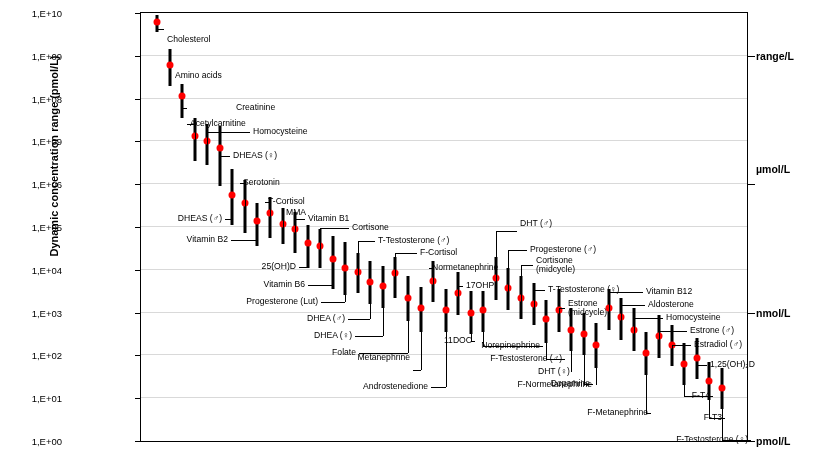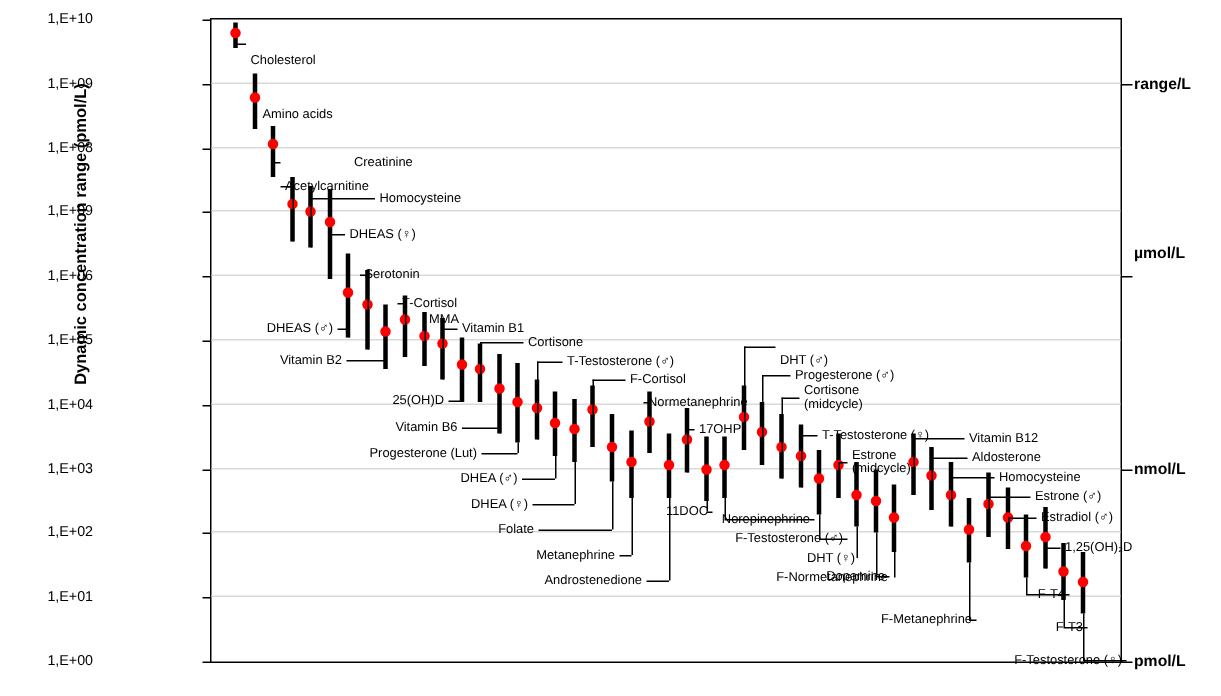--- a/index.html
+++ b/index.html
@@ -250,21 +250,21 @@
     <div class="anno l" style="left: 420px; top: 253px;">F-Cortisol</div>
     <div class="leader" style="left: 395.45px; top: 253px; width: 21.55px; height: 1px;"></div>
     <div class="leader" style="left: 395.45px; top: 253px; width: 1px; height: 44.62px;"></div>
     <div class="bar" style="left: 408px; top: 276.22px; height: 44.94px;"></div>
     <div class="dot" style="left: 408px; top: 297.62px;"></div>
     <div class="anno r" style="left: 356px; top: 353px;">Folate</div>
     <div class="leader" style="left: 359px; top: 353px; width: 49px; height: 1px;"></div>
     <div class="leader" style="left: 408px; top: 321.16px; width: 1px; height: 31.84px;"></div>
     <div class="bar" style="left: 420.55px; top: 286.92px; height: 44.94px;"></div>
     <div class="dot" style="left: 420.55px; top: 308.32px;"></div>
-    <div class="anno r" style="left: 410px; top: 370px; text-align: center;">Metanephrine</div>
+    <div class="anno r" style="left: 410px; top: 358px; text-align: center;">Metanephrine</div>
     <div class="leader" style="left: 413px; top: 370px; width: 7.55px; height: 1px;"></div>
     <div class="leader" style="left: 420.55px; top: 331.86px; width: 1px; height: 38.14px;"></div>
     <div class="bar" style="left: 433.1px; top: 261.24px; height: 40.66px;"></div>
     <div class="dot" style="left: 433.1px; top: 280.5px;"></div>
     <div class="anno l" style="left: 432px; top: 268px;">Normetanephrine</div>
     <div class="leader" style="left: 429px; top: 268px; width: 4.1px; height: 1px;"></div>
     <div class="leader" style="left: 433.1px; top: 268px; width: 1px; height: 33.9px;"></div>
     <div class="bar" style="left: 445.65px; top: 289.06px; height: 42.8px;"></div>
     <div class="dot" style="left: 445.65px; top: 310.46px;"></div>
     <div class="anno r" style="left: 428px; top: 387px;">Androstenedione</div>
@@ -280,21 +280,21 @@
     <div class="anno r" style="left: 472px; top: 341px;">11DOC</div>
     <div class="leader" style="left: 470.75px; top: 341px; width: 4.25px; height: 1px;"></div>
     <div class="leader" style="left: 470.75px; top: 334px; width: 1px; height: 7px;"></div>
     <div class="bar" style="left: 483.3px; top: 291.2px; height: 40.66px;"></div>
     <div class="dot" style="left: 483.3px; top: 310.46px;"></div>
     <div class="anno r" style="left: 540px; top: 346px;">Norepinephrine</div>
     <div class="leader" style="left: 483.3px; top: 346px; width: 59.7px; height: 1px;"></div>
     <div class="leader" style="left: 483.3px; top: 331.86px; width: 1px; height: 14.14px;"></div>
     <div class="bar" style="left: 495.85px; top: 256.96px; height: 42.8px;"></div>
     <div class="dot" style="left: 495.85px; top: 278.36px;"></div>
-    <div class="anno l" style="left: 520px; top: 240px;">DHT (♂)</div>
+    <div class="anno l" style="left: 520px; top: 224px;">DHT (♂)</div>
     <div class="leader" style="left: 495.85px; top: 231px; width: 21.15px; height: 1px;"></div>
     <div class="leader" style="left: 495.85px; top: 231px; width: 1px; height: 68.76px;"></div>
     <div class="bar" style="left: 508.4px; top: 267.66px; height: 42.8px;"></div>
     <div class="dot" style="left: 508.4px; top: 287.776px;"></div>
     <div class="anno l" style="left: 530px; top: 250px;">Progesterone (♂)</div>
     <div class="leader" style="left: 508.4px; top: 250px; width: 18.6px; height: 1px;"></div>
     <div class="leader" style="left: 508.4px; top: 250px; width: 1px; height: 60.46px;"></div>
     <div class="bar" style="left: 520.95px; top: 276.22px; height: 42.8px;"></div>
     <div class="dot" style="left: 520.95px; top: 297.62px;"></div>
     <div class="anno l" style="left: 536px; top: 265px;">

